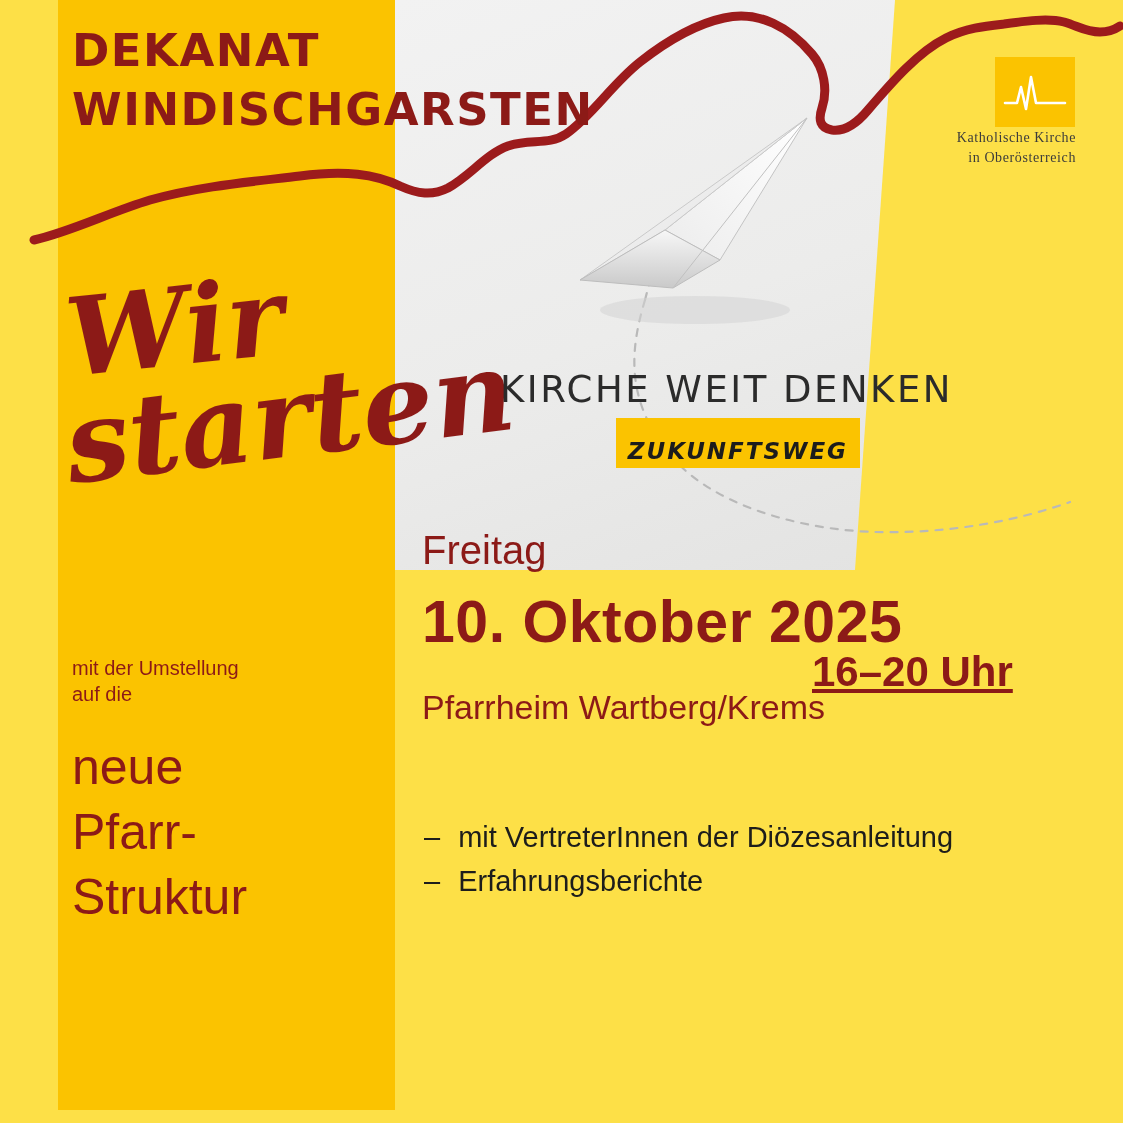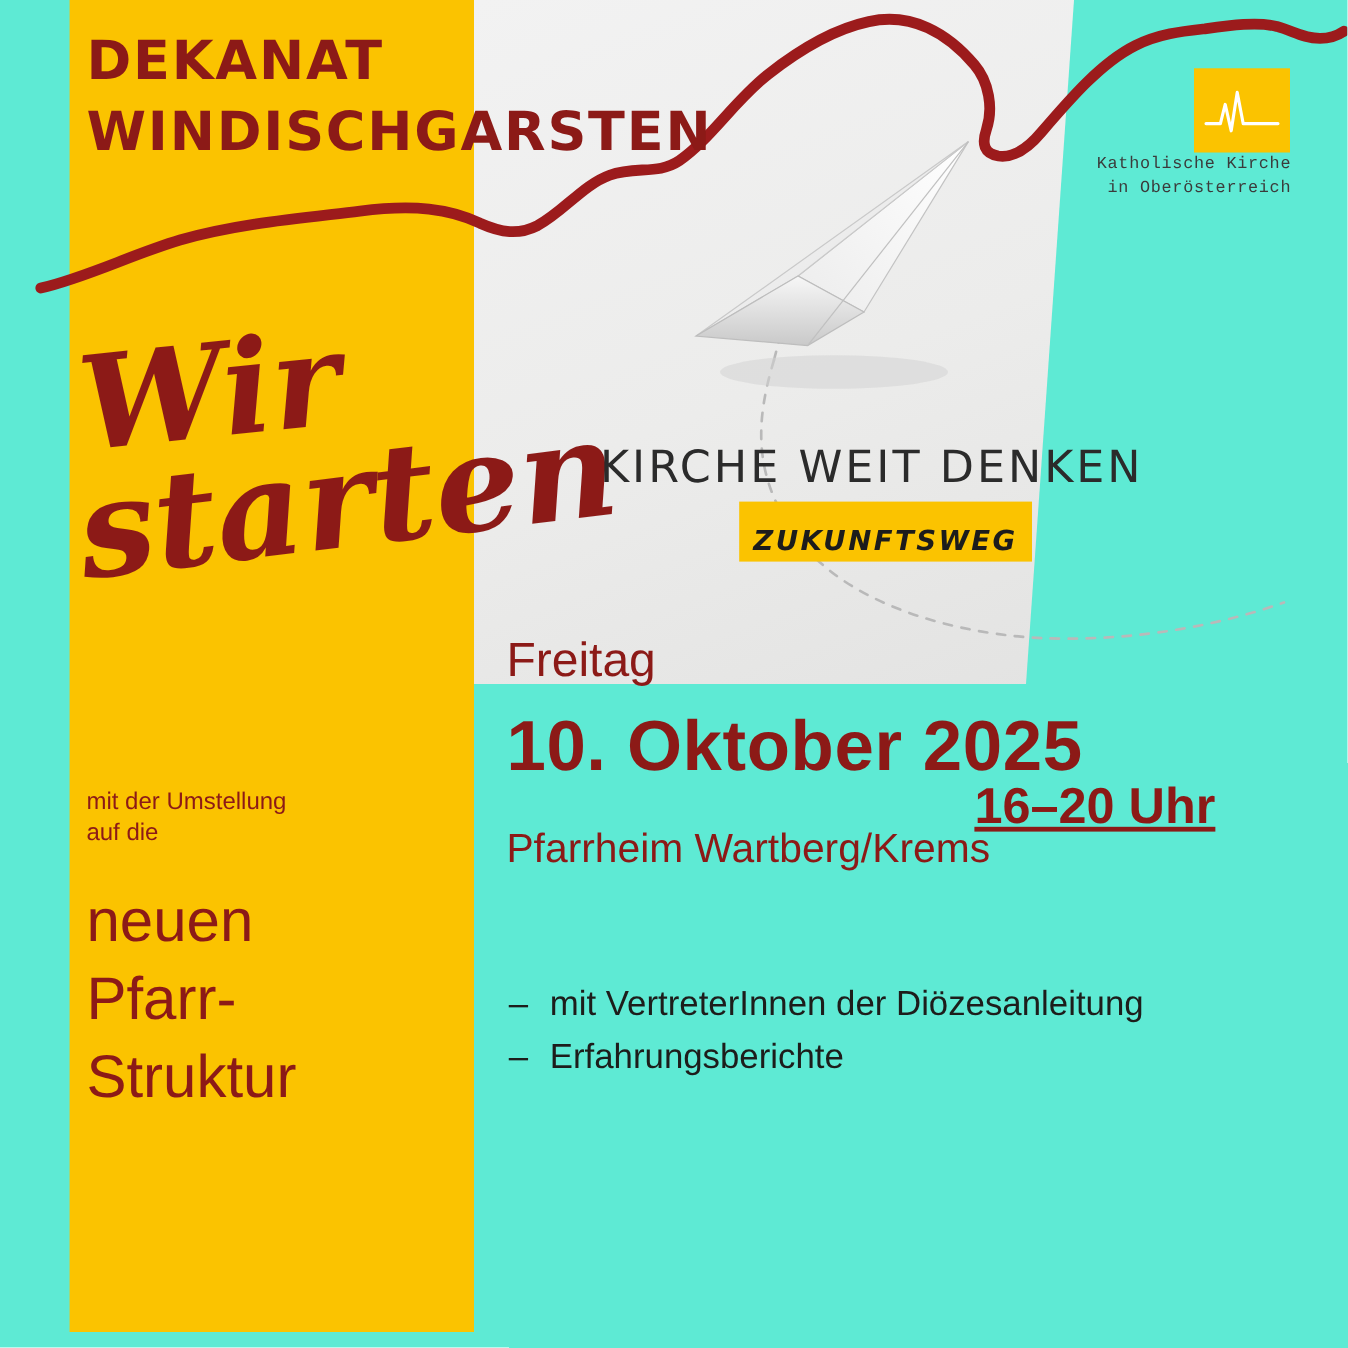--- a/index.html
+++ b/index.html
@@ -4,21 +4,21 @@
 <style>
   html, body {
     margin: 0;
     padding: 0;
     background: #ffffff;
   }
   #poster {
     position: relative;
     width: 1123px;
     height: 1123px;
-    background: #5eead4;
+    background: #fde047;
     overflow: hidden;
     font-family: "Liberation Sans", sans-serif;
     color: #8c1a17;
   }
 
   
   .yellow-bar {
     position: absolute;
     left: 58px;
     top: 0;
@@ -176,21 +176,21 @@
     height: 70px;
     background: #FBC300;
     z-index: 4;
   }
   .dio-text {
     position: absolute;
     left: 836px;
     top: 128px;
     z-index: 4;
     color: #3b3b3b;
-    font-family: Liberation Mono, monospace;
+    font-family: Liberation Serif, serif;
     font-size: 14px;
     line-height: 1.4;
     letter-spacing: 0.6px;
     text-align: right;
     width: 240px;
   }
 
   
   .ev-weekday {
     position: absolute;
@@ -315,21 +315,21 @@
     <div class="script-1">Wir</div><br>
     <div class="script-2">starten</div>
   </div>
 
   <div class="bar-sub">
     <div>mit der Umstellung</div>
     <div>auf die</div>
   </div>
 
   <div class="bar-big">
-    <div>neuen</div>
+    <div>neue</div>
     <div>Pfarr-</div>
     <div>Struktur</div>
   </div>
 
   <div class="kwd">
     <div class="kwd-main">KIRCHE WEIT DENKEN</div>
     <div class="kwd-sub">ZUKUNFTSWEG</div>
   </div>
 
   <div class="dio-mark">

